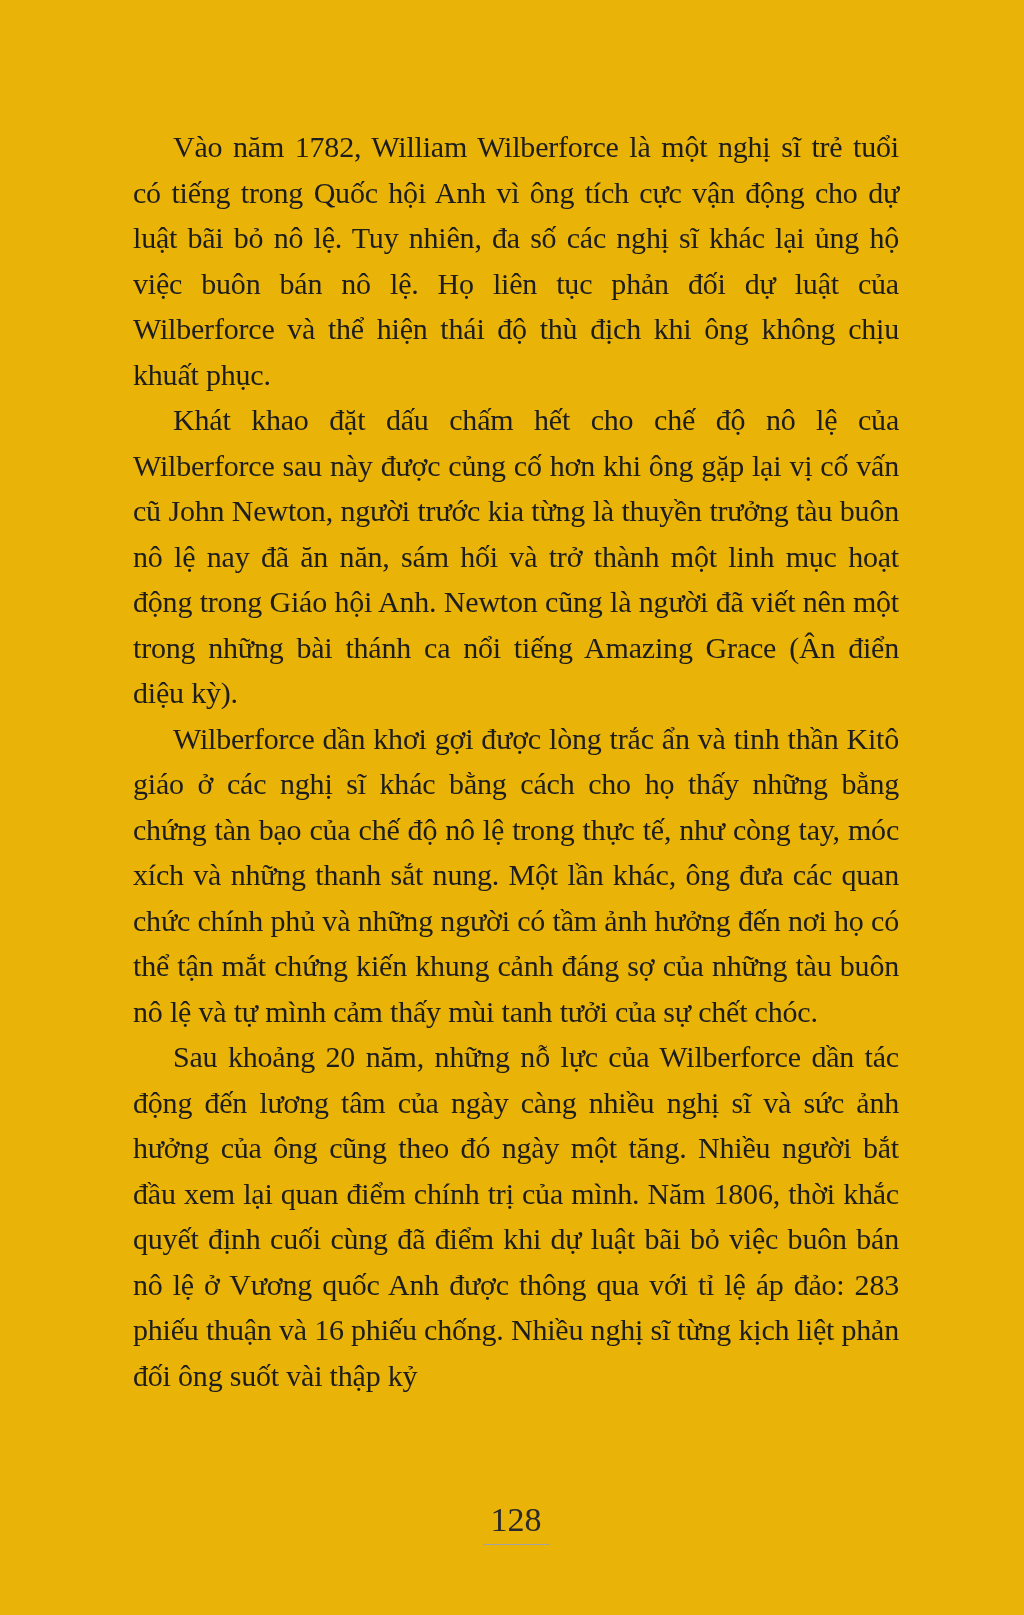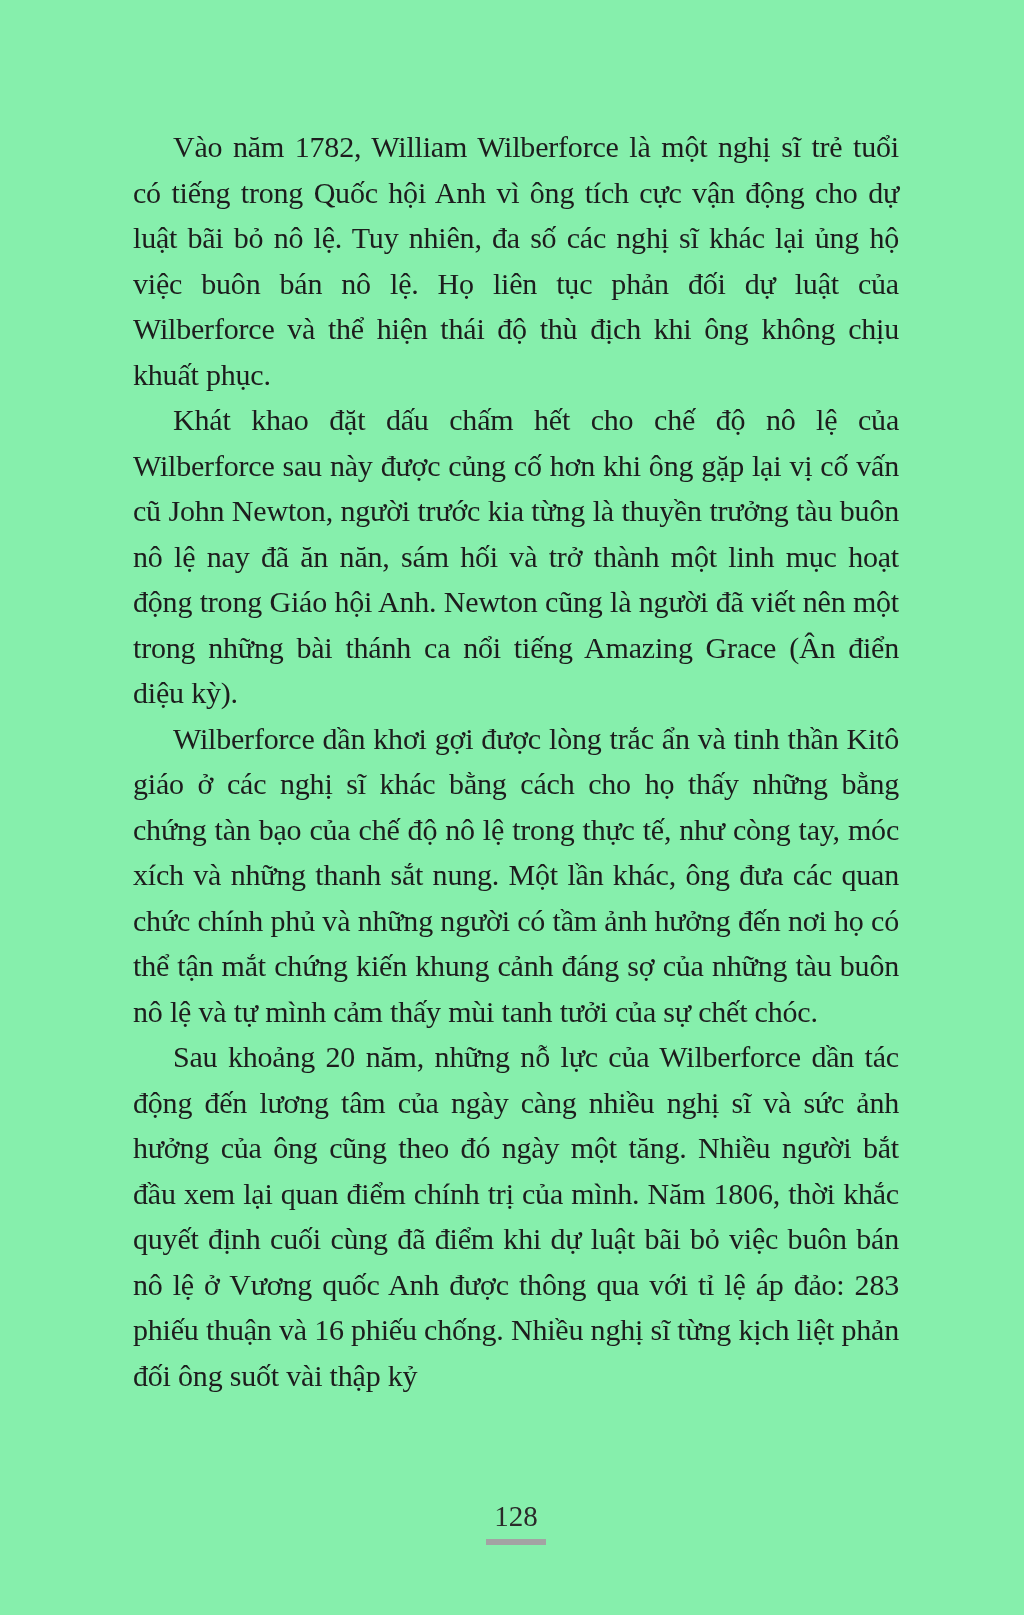--- a/index.html
+++ b/index.html
@@ -4,21 +4,21 @@
 <style>
   html, body {
     margin: 0;
     padding: 0;
     background: #ffffff;
   }
   .page {
     position: relative;
     width: 1024px;
     height: 1615px;
-    background: #86efac;
+    background: #eab308;
     overflow: hidden;
     font-family: "Liberation Serif", "DejaVu Serif", serif;
   }
   .text-block {
     position: absolute;
     left: 133px;
     top: 124px;
     width: 766px;
     font-size: 30px;
     line-height: 45.5px;
@@ -33,24 +33,24 @@
   }
   .footer {
     position: absolute;
     left: 133px;
     top: 1501px;
     width: 766px;
     text-align: center;
   }
   .page-number {
     display: inline-block;
-    font-size: 29px;
+    font-size: 34px;
     line-height: 1.1;
     color: #2a2a2a;
-    border-bottom: 6px solid #a3a3a3;
+    border-bottom: 1px solid #a3a3a3;
     padding: 0 8px 6px 8px;
   }
 </style>
 </head>
 <body>
 
 <div class="page">
   <div class="text-block">
     <p>Vào năm 1782, William Wilberforce là một nghị sĩ trẻ tuổi có tiếng trong Quốc hội Anh vì ông tích cực vận động cho dự luật bãi bỏ nô lệ. Tuy nhiên, đa số các nghị sĩ khác lại ủng hộ việc buôn bán nô lệ. Họ liên tục phản đối dự luật của Wilberforce và thể hiện thái độ thù địch khi ông không chịu khuất phục.</p>
     <p>Khát khao đặt dấu chấm hết cho chế độ nô lệ của Wilberforce sau này được củng cố hơn khi ông gặp lại vị cố vấn cũ John Newton, người trước kia từng là thuyền trưởng tàu buôn nô lệ nay đã ăn năn, sám hối và trở thành một linh mục hoạt động trong Giáo hội Anh. Newton cũng là người đã viết nên một trong những bài thánh ca nổi tiếng Amazing Grace (Ân điển diệu kỳ).</p>

